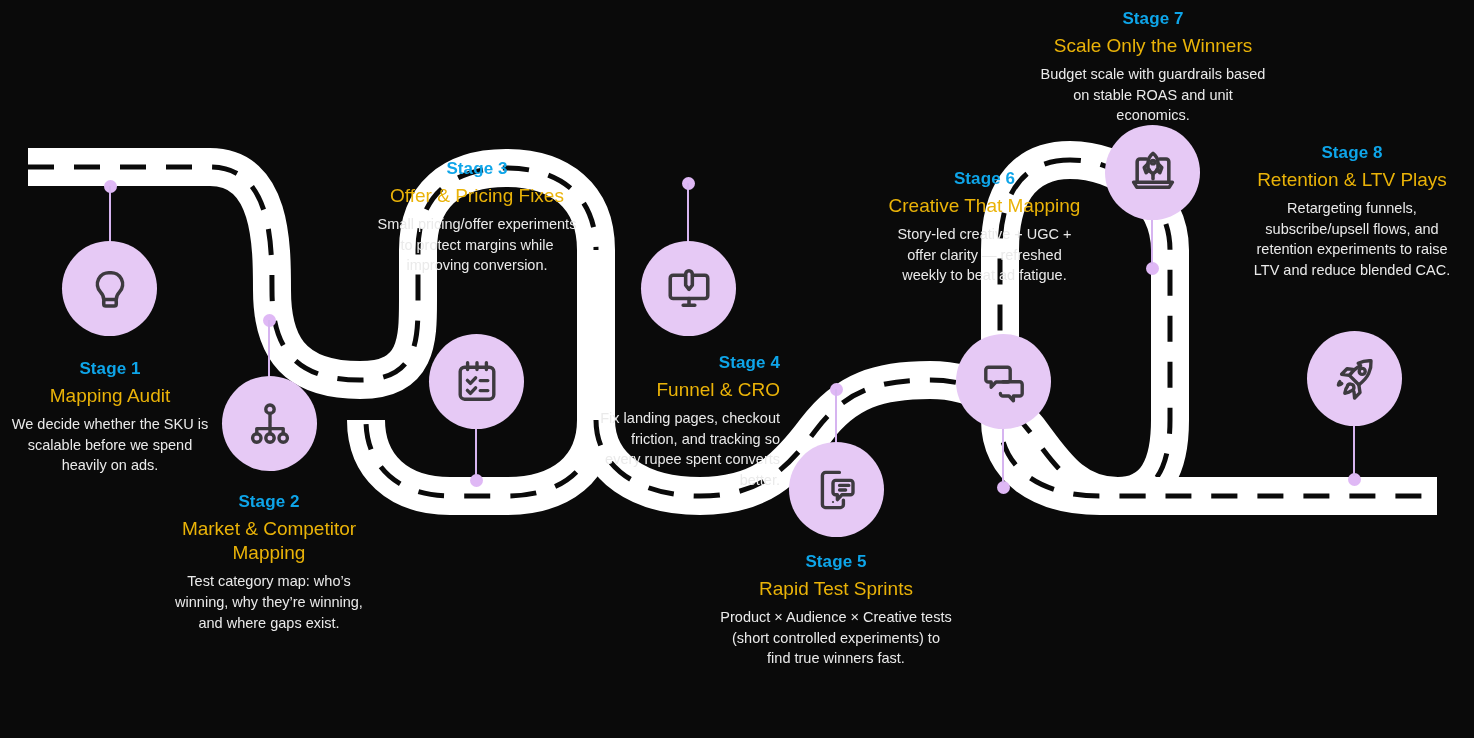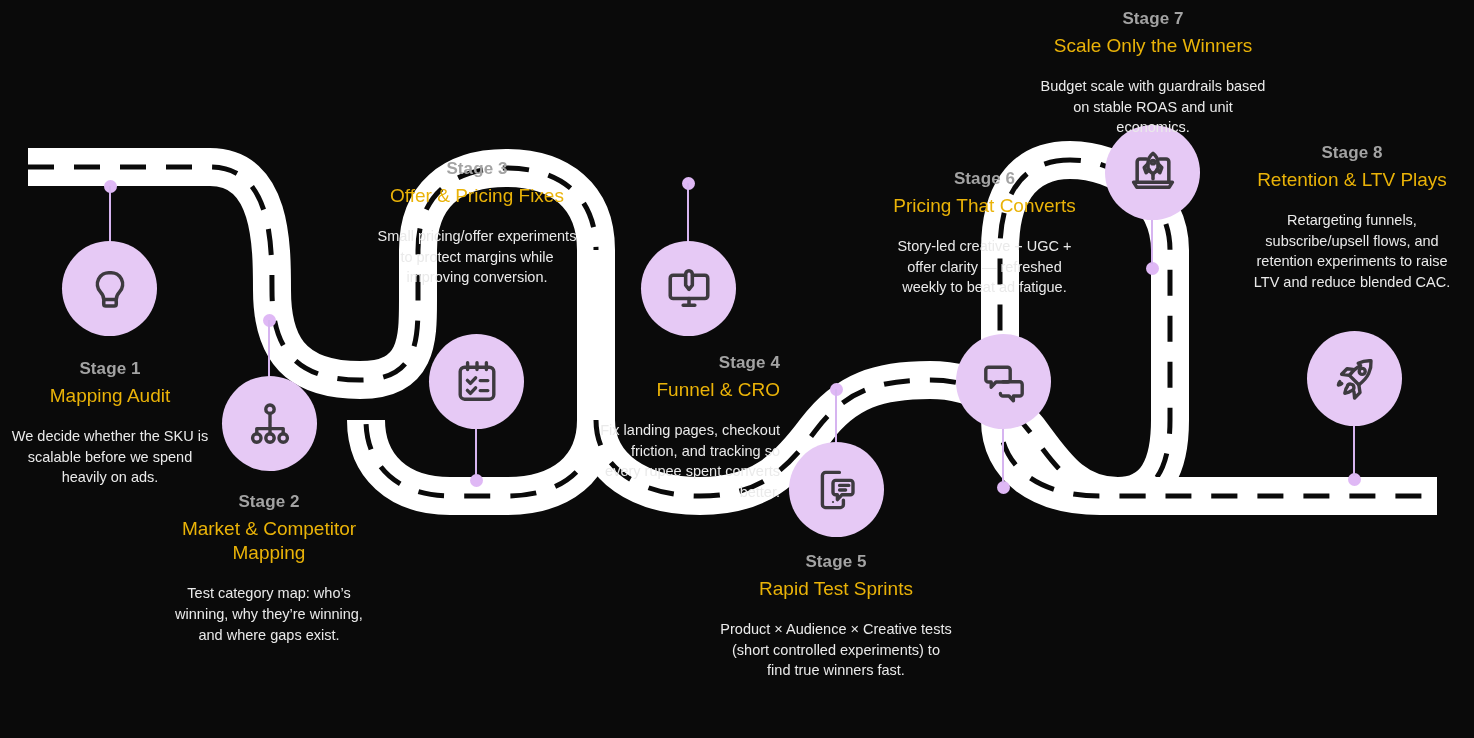--- a/index.html
+++ b/index.html
@@ -35,33 +35,33 @@
     display: block;
   }
   .textblock {
     position: absolute;
     text-align: center;
     line-height: 1.28;
   }
   .stage-num {
     font-size: 17px;
     font-weight: bold;
-    color: #a3a3a3;
+    color: #0ea5e9;
     letter-spacing: 0.1px;
   }
   .stage-title {
     font-size: 19px;
     color: #eab308;
     margin-top: 4px;
     line-height: 1.28;
   }
   .stage-desc {
     font-size: 14.5px;
     color: #eaeaea;
-    margin-top: 18px;
+    margin-top: 6px;
     line-height: 1.42;
   }
   .connector {
     position: absolute;
     background: #d6b4f0;
     width: 2px;
   }
   .dot {
     position: absolute;
     width: 13px;
@@ -218,21 +218,21 @@
   <div class="dot" style="left:997px; top:481px;"></div>
   <div class="connector" style="left:1002px; top:425px; height:58px;"></div>
   <div class="node" style="left:956px; top:334px; width:95px; height:95px;">
     <svg width="48" height="48" viewBox="0 0 24 24" fill="none" stroke="#3d3a3f" stroke-width="1.7" stroke-linecap="round" stroke-linejoin="round">
       <path d="M4.2 4.6h9.6a1.3 1.3 0 0 1 1.3 1.3v4.8a1.3 1.3 0 0 1-1.3 1.3H8l-2.4 2.6v-2.6H4.2a1.3 1.3 0 0 1-1.3-1.3V5.9a1.3 1.3 0 0 1 1.3-1.3z"></path>
       <path d="M11.5 11.9h8.3a1.3 1.3 0 0 1 1.3 1.3v4.5a1.3 1.3 0 0 1-1.3 1.3h-3.1v2.4l-2.2-2.4h-3a1.3 1.3 0 0 1-1.3-1.3"></path>
     </svg>
   </div>
   <div class="textblock" style="left:886px; top:168px; width:197px;">
     <div class="stage-num">Stage 6</div>
-    <div class="stage-title">Pricing That Converts</div>
+    <div class="stage-title">Creative That Mapping</div>
     <div class="stage-desc">Story-led creative + UGC + offer clarity — refreshed weekly to beat ad fatigue.</div>
   </div>
 
   <div class="dot" style="left:1146px; top:262px;"></div>
   <div class="connector" style="left:1151px; top:206px; height:58px;"></div>
   <div class="node" style="left:1105px; top:125px; width:95px; height:95px;">
     <svg width="50" height="50" viewBox="0 0 24 24" fill="none" stroke="#3d3a3f" stroke-width="1.7" stroke-linecap="round" stroke-linejoin="round">
       <path d="M4.4 16.2V6.6a1.3 1.3 0 0 1 1.3-1.3h3.1M15.2 5.3h3.1a1.3 1.3 0 0 1 1.3 1.3v9.6"></path>
       <path d="M2.7 16.4h18.6l-1.5 2.4H4.2z"></path>
       <path d="M12 2.6c1.5 1.1 2.4 2.8 2.4 4.9v2.9l-2.4 2-2.4-2V7.5c0-2.1.9-3.8 2.4-4.9z"></path>

